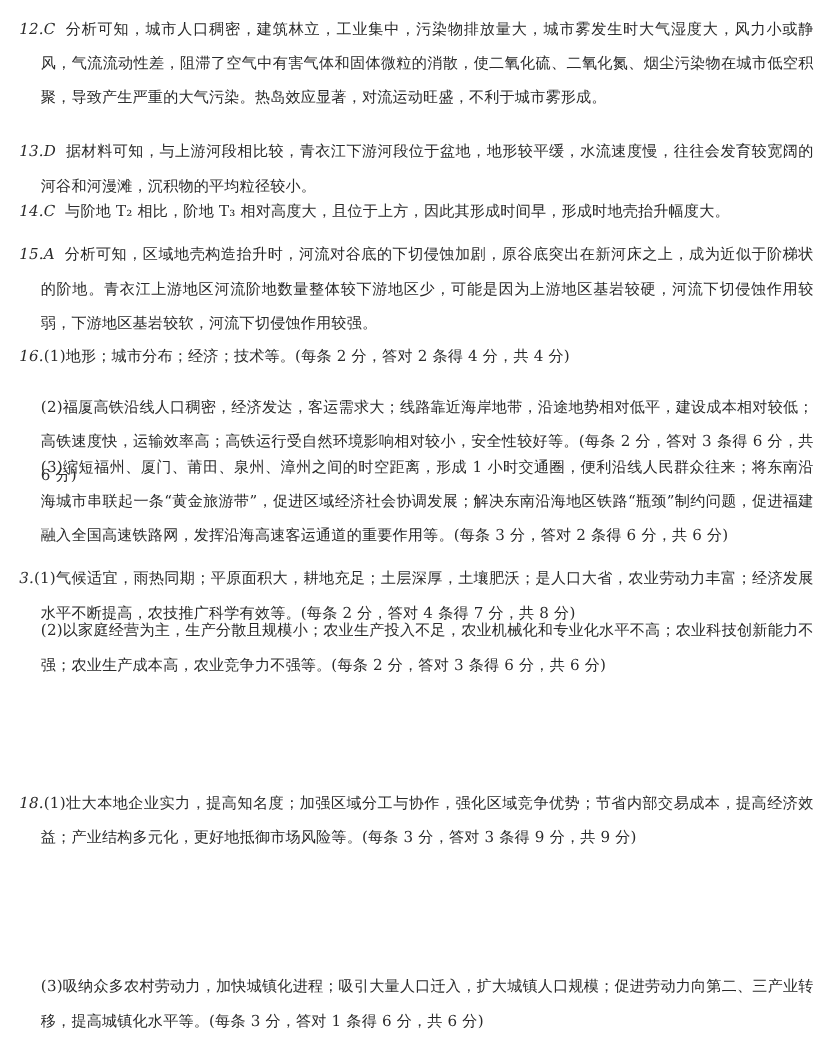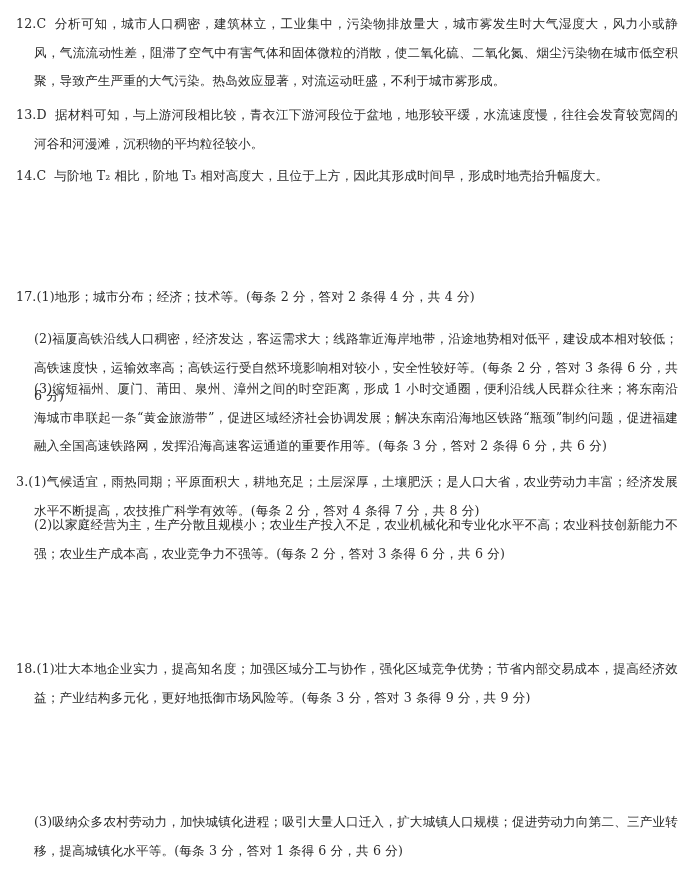--- a/index.html
+++ b/index.html
@@ -8,38 +8,41 @@
     font-family: "DejaVu Serif", "Liberation Serif", serif;
     color: #2a2a2a;
   }
   .page { position: absolute; left: 0; top: 0; width: 692px; height: 871px; }
   .para {
     position: absolute; left: 16px; width: 662px;
     font-size: 12.6px; line-height: 28.6px; letter-spacing: 0.15px;
     text-align: justify; text-align-last: left;
     text-indent: 0; padding-left: 18px; box-sizing: border-box;
   }
-  .para .first { margin-left: -18px; }
+  .para .first { margin-left: -18px; font-style: italic; }
   .ans { margin-right: 8px; }
 </style>
 </head>
 <body>
 
 <div class="page">
   <div class="para" style="top:10px">
     <span class="first">12.C</span><span class="ans"></span><span>分析可知，城市人口稠密，建筑林立，工业集中，污染物排放量大，城市雾发生时大气湿度大，风力小或静风，气流流动性差，阻滞了空气中有害气体和固体微粒的消散，使二氧化硫、二氧化氮、烟尘污染物在城市低空积聚，导致产生严重的大气污染。热岛效应显著，对流运动旺盛，不利于城市雾形成。</span>
   </div>
-  <div class="para" style="top:101px">
+  <div class="para" style="top:112px">
     <span class="first">13.D</span><span class="ans"></span><span>据材料可知，与上游河段相比较，青衣江下游河段位于盆地，地形较平缓，水流速度慢，往往会发育较宽阔的河谷和河漫滩，沉积物的平均粒径较小。</span>
   </div>
   <div class="para" style="top:162px">
     <span class="first">14.C</span><span class="ans"></span><span>与阶地 T₂ 相比，阶地 T₃ 相对高度大，且位于上方，因此其形成时间早，形成时地壳抬升幅度大。</span>
   </div>
+  <div class="para" style="top:198px">
+    <span class="first">15.A</span><span class="ans"></span><span>分析可知，区域地壳构造抬升时，河流对谷底的下切侵蚀加剧，原谷底突出在新河床之上，成为近似于阶梯状的阶地。青衣江上游地区河流阶地数量整体较下游地区少，可能是因为上游地区基岩较硬，河流下切侵蚀作用较弱，下游地区基岩较软，河流下切侵蚀作用较强。</span>
+  </div>
   <div class="para" style="top:283px">
-    <span class="first">17.</span><span>(1)地形；城市分布；经济；技术等。(每条 2 分，答对 2 条得 4 分，共 4 分)</span>
+    <span class="first">16.</span><span>(1)地形；城市分布；经济；技术等。(每条 2 分，答对 2 条得 4 分，共 4 分)</span>
   </div>
   <div class="para" style="top:325px">
     <span>(2)福厦高铁沿线人口稠密，经济发达，客运需求大；线路靠近海岸地带，沿途地势相对低平，建设成本相对较低；高铁速度快，运输效率高；高铁运行受自然环境影响相对较小，安全性较好等。(每条 2 分，答对 3 条得 6 分，共 6 分)</span>
   </div>
   <div class="para" style="top:375px">
     <span>(3)缩短福州、厦门、莆田、泉州、漳州之间的时空距离，形成 1 小时交通圈，便利沿线人民群众往来；将东南沿海城市串联起一条“黄金旅游带”，促进区域经济社会协调发展；解决东南沿海地区铁路“瓶颈”制约问题，促进福建融入全国高速铁路网，发挥沿海高速客运通道的重要作用等。(每条 3 分，答对 2 条得 6 分，共 6 分)</span>
   </div>
   <div class="para" style="top:468px">
     <span class="first">3.</span><span>(1)气候适宜，雨热同期；平原面积大，耕地充足；土层深厚，土壤肥沃；是人口大省，农业劳动力丰富；经济发展水平不断提高，农技推广科学有效等。(每条 2 分，答对 4 条得 7 分，共 8 分)</span>
   </div>

